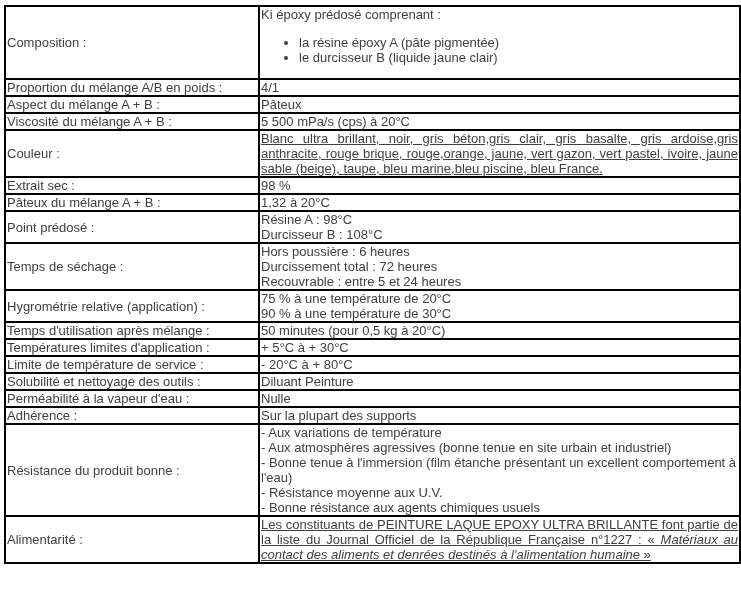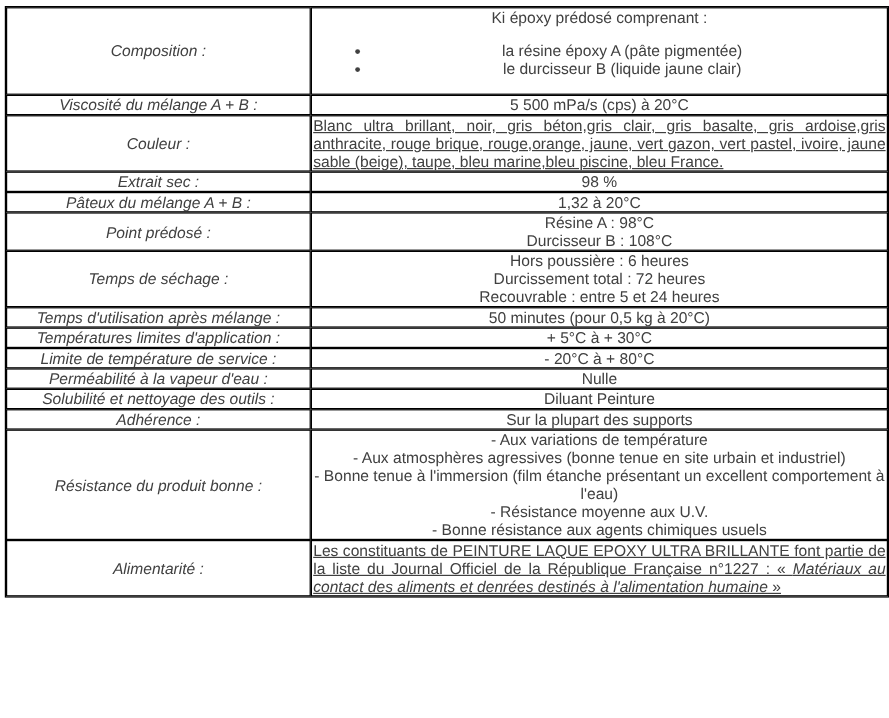--- a/index.html
+++ b/index.html
@@ -22,37 +22,35 @@
     width: 733px;
     table-layout: fixed;
     border: 1px solid #000;
   }
   td {
     border: 1px solid #000;
     padding: 0 1px;
     vertical-align: middle;
     line-height: 15px;
     overflow: hidden;
-    text-align: center;
   }
   td.label-cell {
     width: 250px;
-    font-style: italic;
   }
   td.value-cell {
     width: 477px;
   }
   td.value-cell.justify {
     text-align: justify;
     text-decoration: underline;
   }
   .value-line { }
   .intro-line { }
   ul.bullet-list {
-    margin: 13px 12px;
+    margin: 13px 0;
     padding-left: 38px;
     list-style-type: disc;
   }
   ul.bullet-list li {
     line-height: 15px;
   }
   .seg-italic {
     font-style: italic;
   }
 </style>
@@ -62,20 +60,32 @@
 <table class="spec-table">
   <tbody>
       <tr>
         <td class="label-cell">Composition :</td>
         <td class="value-cell">
           <div class="intro-line">Ki époxy prédosé comprenant :</div>
           <ul class="bullet-list">
             <li>la résine époxy A (pâte pigmentée)</li>
             <li>le durcisseur B (liquide jaune clair)</li>
           </ul>
+        </td>
+      </tr>
+      <tr>
+        <td class="label-cell">Proportion du mélange A/B en poids :</td>
+        <td class="value-cell">
+          <div class="value-line">4/1</div>
+        </td>
+      </tr>
+      <tr>
+        <td class="label-cell">Aspect du mélange A + B :</td>
+        <td class="value-cell">
+          <div class="value-line">Pâteux</div>
         </td>
       </tr>
       <tr>
         <td class="label-cell">Viscosité du mélange A + B :</td>
         <td class="value-cell">
           <div class="value-line">5 500 mPa/s (cps) à 20°C</div>
         </td>
       </tr>
       <tr>
         <td class="label-cell">Couleur :</td>
@@ -102,47 +112,54 @@
       </tr>
       <tr>
         <td class="label-cell">Temps de séchage :</td>
         <td class="value-cell">
           <div class="value-line">Hors poussière : 6 heures</div>
           <div class="value-line">Durcissement total : 72 heures</div>
           <div class="value-line">Recouvrable : entre 5 et 24 heures</div>
         </td>
       </tr>
       <tr>
+        <td class="label-cell">Hygrométrie relative (application) :</td>
+        <td class="value-cell">
+          <div class="value-line">75 % à une température de 20°C</div>
+          <div class="value-line">90 % à une température de 30°C</div>
+        </td>
+      </tr>
+      <tr>
         <td class="label-cell">Temps d'utilisation après mélange :</td>
         <td class="value-cell">
           <div class="value-line">50 minutes (pour 0,5 kg à 20°C)</div>
         </td>
       </tr>
       <tr>
         <td class="label-cell">Températures limites d'application :</td>
         <td class="value-cell">
           <div class="value-line">+ 5°C à + 30°C</div>
         </td>
       </tr>
       <tr>
         <td class="label-cell">Limite de température de service :</td>
         <td class="value-cell">
           <div class="value-line">- 20°C à + 80°C</div>
         </td>
       </tr>
       <tr>
+        <td class="label-cell">Solubilité et nettoyage des outils :</td>
+        <td class="value-cell">
+          <div class="value-line">Diluant Peinture</div>
+        </td>
+      </tr>
+      <tr>
         <td class="label-cell">Perméabilité à la vapeur d'eau :</td>
         <td class="value-cell">
           <div class="value-line">Nulle</div>
-        </td>
-      </tr>
-      <tr>
-        <td class="label-cell">Solubilité et nettoyage des outils :</td>
-        <td class="value-cell">
-          <div class="value-line">Diluant Peinture</div>
         </td>
       </tr>
       <tr>
         <td class="label-cell">Adhérence :</td>
         <td class="value-cell">
           <div class="value-line">Sur la plupart des supports</div>
         </td>
       </tr>
       <tr>
         <td class="label-cell">Résistance du produit bonne :</td>

